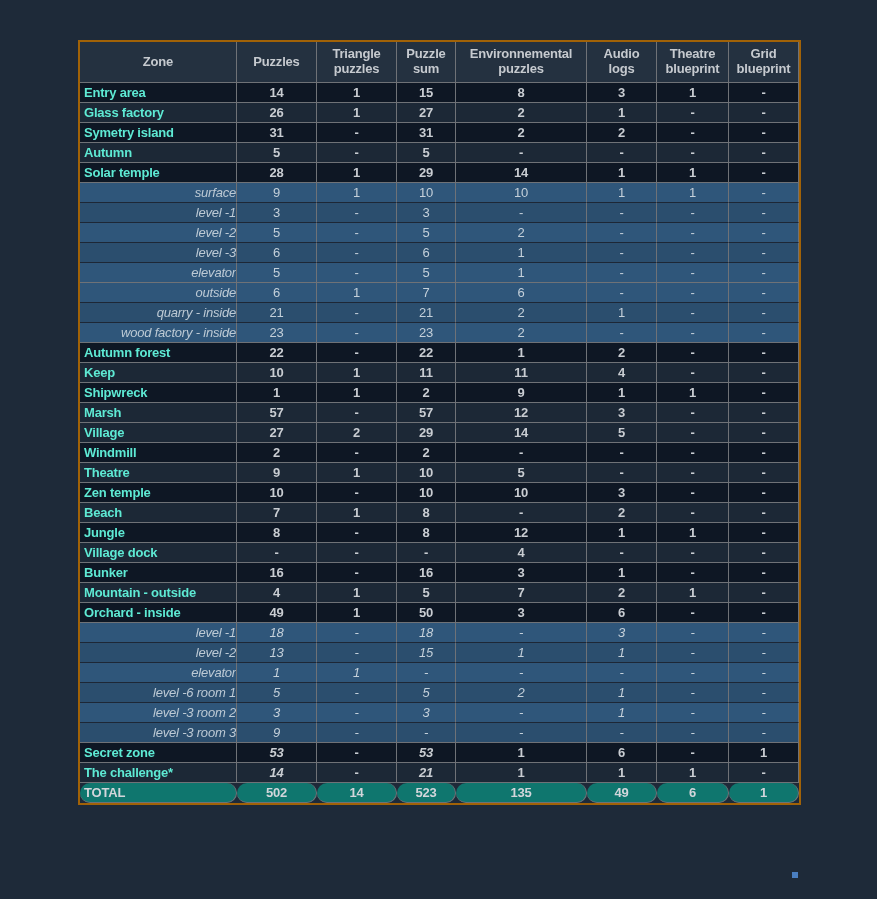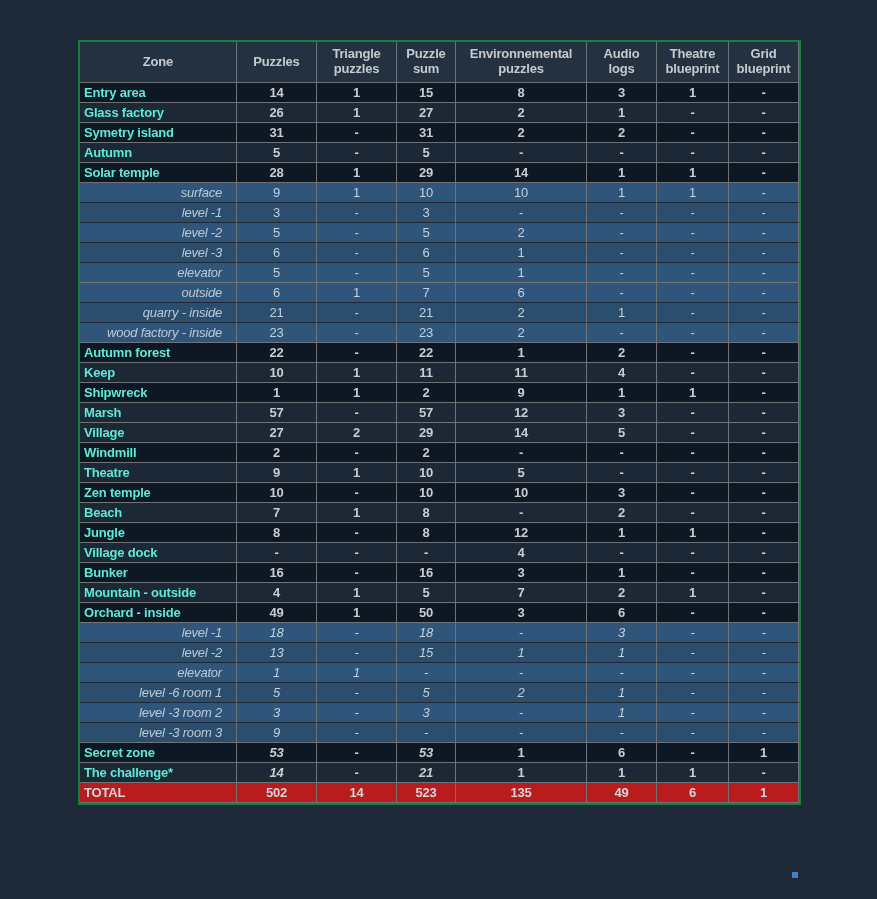--- a/index.html
+++ b/index.html
@@ -16,21 +16,21 @@
     width: 877px;
     height: 899px;
   }
   table.puzzle-table {
     position: absolute;
     left: 78px;
     top: 40px;
     width: 719px;
     border-collapse: separate;
     border-spacing: 0;
-    border: 2px solid #15803d;
+    border: 2px solid #a16207;
     table-layout: fixed;
   }
   th, td {
     box-sizing: border-box;
     border-right: 1px solid #6f7277;
     border-bottom: 1px solid #6f7277;
     font-size: 13px;
     letter-spacing: -0.2px;
     white-space: nowrap;
     overflow: hidden;
@@ -61,30 +61,30 @@
   tr.main.dark td  { background: #0e1724; }
   tr.main.light td { background: #1c2836; }
   tr.sub.light td  { background: #2f567a; }
   tr.sub.dark td   { background: #2b4e6e; }
   tr.sub td {
     border-bottom-color: #1d2736;
   }
   tr.sub.sub-end td { border-bottom-color: #6f7277; }
   tr.sub td.zone {
     text-align: right;
-    padding-right: 14px;
+    padding-right: 0;
     font-weight: normal;
     font-style: italic;
     color: #bdcad5;
   }
   tr.sub td.val {
     font-weight: normal;
     color: #c4d0da;
   }
-  tr.total td { background: #b91c1c; }
+  tr.total td { background: #0f766e; border-radius: 10px; }
   tr.total td.zone, tr.total td.val { color: #d2d6db; }
   td.italic { font-style: italic; }
   .fill-handle {
     position: absolute;
     left: 792px;
     top: 872px;
     width: 6px;
     height: 6px;
     background: #4a7ec0;
   }

